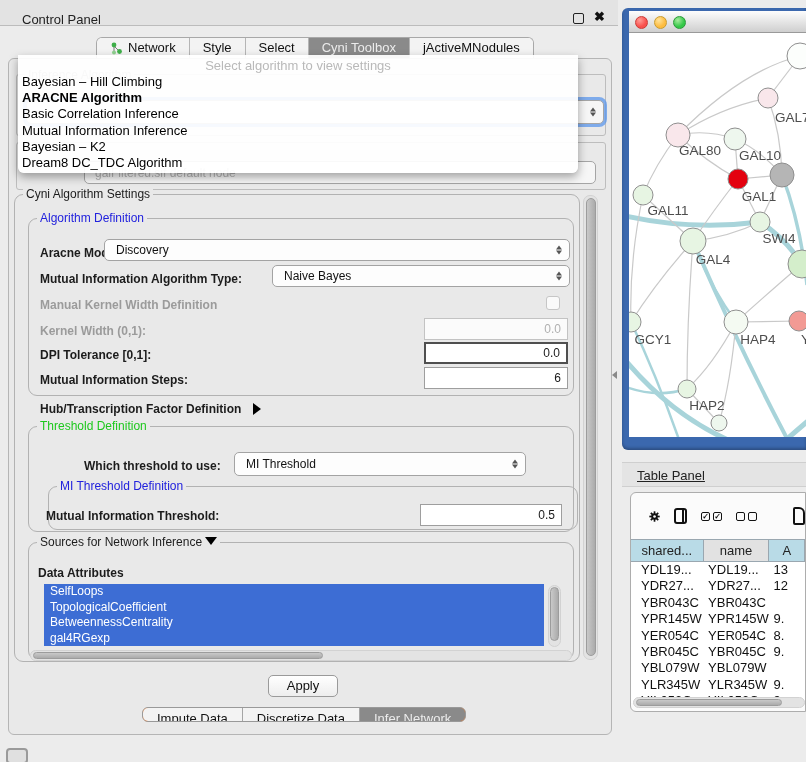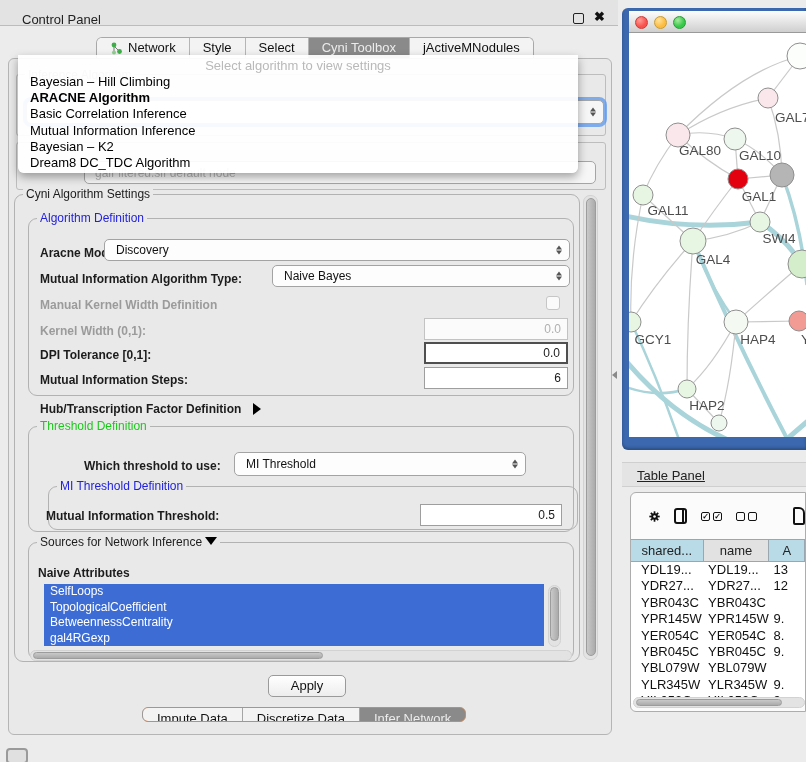--- a/index.html
+++ b/index.html
@@ -36,21 +36,21 @@
   .ghost-title { position:absolute; top:-7px; left:8px; background:#e9e9e9; padding:0 3px;
     font-size:12px; color:#9d9d9d; }
   .ghost-combo { border:1px solid #a5a5a5; border-radius:5px; background:#f6f6f6;
     font-size:12px; color:#b5b5b5; line-height:22px; padding-left:10px; }
   .focus-ring { box-shadow:0 0 0 3px rgba(90,150,235,0.75); }
 
   
   .popup { left:18px; top:55px; width:560px; height:118px; background:rgba(255,255,255,0.93);
     border-radius:0 0 6px 6px; box-shadow:0 4px 10px rgba(0,0,0,0.35); z-index:10; }
   .popup-placeholder { text-align:center; font-size:13px; color:#b9b9b9; padding-top:3px; height:19px; }
-  .popup-item { font-size:13px; color:#000; line-height:16.2px; padding-left:12px; white-space:nowrap; }
+  .popup-item { font-size:13px; color:#000; line-height:16.2px; padding-left:4px; white-space:nowrap; }
   .popup-item.current { font-weight:bold; }
 
   
   .group { position:absolute; border:1px solid #b2b2b2; border-radius:9px; }
   .group > .gtitle { position:absolute; top:-8px; left:8px; background:#e9e9e9;
     padding:0 3px; font-size:12px; white-space:nowrap; }
   .gtitle.blue  { color:#2222dd; }
   .gtitle.green { color:#1dc81d; }
 
   .lbl   { position:absolute; font-size:12px; font-weight:bold; color:#1c1c1c; white-space:nowrap; }
@@ -81,21 +81,21 @@
   
   .attr-list { left:44px; top:584px; width:500px; background:#fff; }
   .attr-item { background:#3d6dd4; color:#fff; font-size:12px; line-height:15.6px; padding-left:6px; }
 
   
   .vtrack { position:absolute; background:#e3e3e3; border-radius:7px; border:1px solid #d2d2d2; }
   .vthumb { position:absolute; background:linear-gradient(to right,#c9c9c9,#ababab); border-radius:7px; border:1px solid #9c9c9c; }
   .htrack { position:absolute; background:#e3e3e3; border-radius:7px; border:1px solid #d2d2d2; }
   .hthumb { position:absolute; background:linear-gradient(to bottom,#c9c9c9,#ababab); border-radius:7px; border:1px solid #9c9c9c; }
 
-  .apply-btn { left:268px; top:675px; width:78px; height:22px; background:linear-gradient(#ffffff,#ededed);
+  .apply-btn { left:268px; top:675px; width:70px; height:22px; background:linear-gradient(#ffffff,#ededed);
     border:1px solid #9a9a9a; border-radius:5px; font-size:13px; text-align:center; line-height:20px; color:#111; }
 
   .bottom-tabs { left:142px; top:707px; height:15px; display:flex; border:1px solid #999;
     border-radius:6px; overflow:hidden; background:#f97316; }
   .btab { padding:0 14px; font-size:13px; line-height:21px; color:#111; border-right:1px solid #a5a5a5; background:#f3f3f3; }
   .btab:last-child { border-right:none; }
   .btab.selected { background:#8a8a8a; color:#ececec; }
 
   
   .split-handle { left:612px; top:371px; width:0; height:0; border-top:4px solid transparent;
@@ -248,21 +248,21 @@
 </div>
 <div class="group" style="left:48px; top:486px; width:530px; height:44px;">
   <span class="gtitle blue">MI Threshold Definition</span>
 </div>
 <div class="lbl" style="left:46px; top:509px;">Mutual Information Threshold:</div>
 <div class="numfield thin" style="left:420px; top:504px; width:142px; height:22px;">0.5</div>
 
 <div class="group" style="left:28px; top:542px; width:546px; height:118px;">
   <span class="gtitle" style="color:#1c1c1c;"><span>Sources for Network Inference</span> <span class="tri-down"></span></span>
 </div>
-<div class="lbl" style="left:38px; top:566px;">Naive Attributes</div>
+<div class="lbl" style="left:38px; top:566px;">Data Attributes</div>
 <div class="abs attr-list">
   <div class="attr-item">SelfLoops</div>
   <div class="attr-item">TopologicalCoefficient</div>
   <div class="attr-item">BetweennessCentrality</div>
   <div class="attr-item">gal4RGexp</div>
 </div>
 <div class="vtrack" style="left:548px; top:585px; width:13px; height:62px;">
   <div class="vthumb" style="left:1px; top:1px; width:9px; height:54px;"></div>
 </div>
 <div class="htrack" style="left:30px; top:650px; width:542px; height:11px;">

